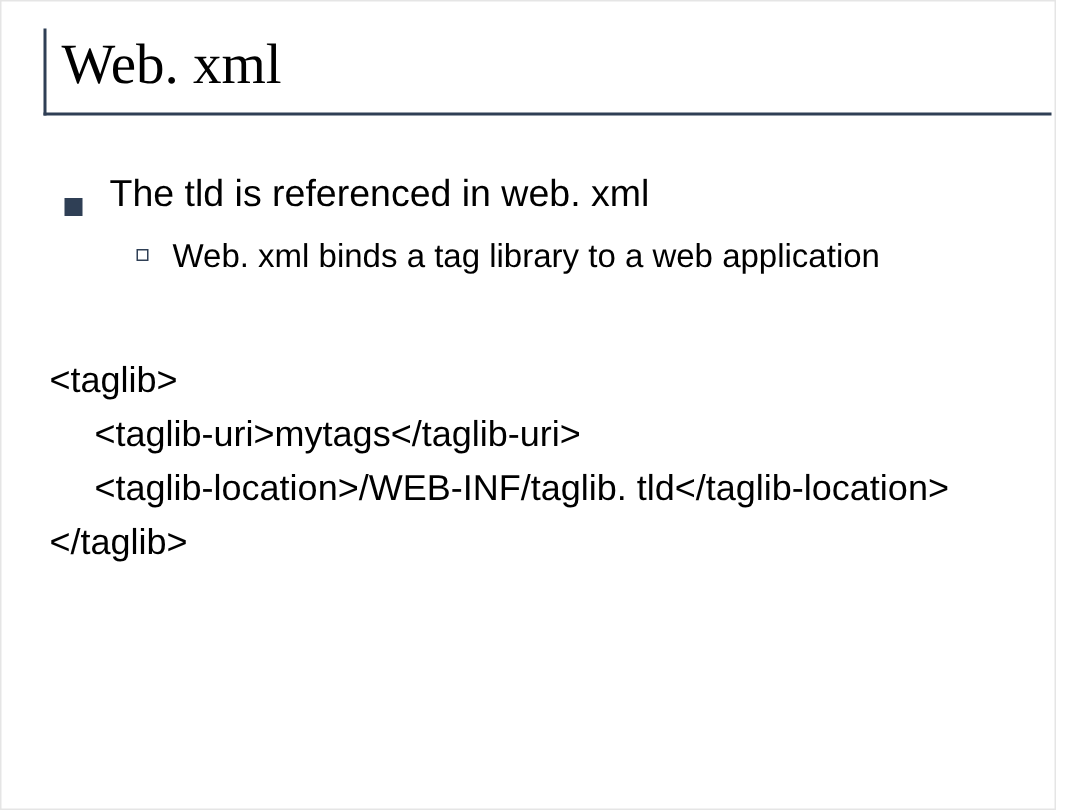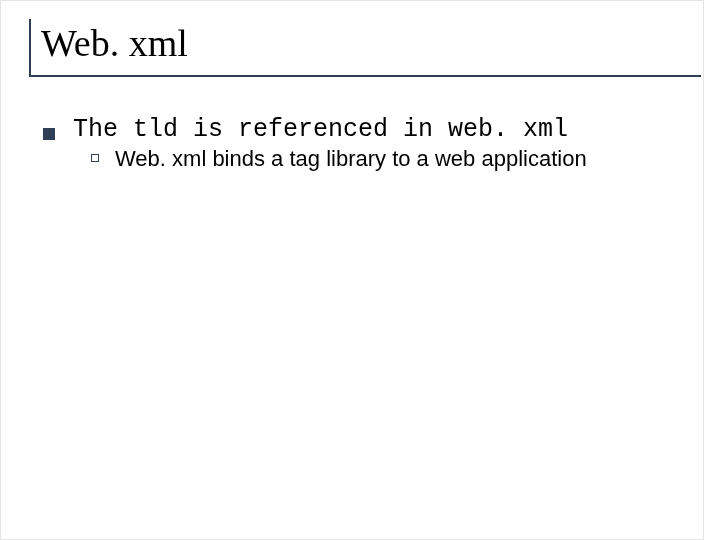--- a/index.html
+++ b/index.html
@@ -30,24 +30,23 @@
     font-size: 38px;
     line-height: 1.1;
     color: #000;
   }
   .body {
     font-size: 25px;
     line-height: 1.18;
   }
   .bullet1 {
     display: flex;
-    align-items: center;
+    align-items: flex-end;
     margin-left: 14px;
-    margin-bottom: 2px;
-    font-family: Liberation Mono, monospace;
+    margin-bottom: 14px;
   }
   .sq-lg {
     width: 12px;
     height: 12px;
     background: #2f3f55;
     margin-top: 9px;
     margin-right: 18px;
     flex: 0 0 auto;
   }
   .bullet2 {
@@ -89,16 +88,22 @@
     <div class="bullet1">
       <span class="sq-lg"></span>
       <span>The tld is referenced in web. xml</span>
     </div>
 
     <div class="bullet2">
       <span class="sq-sm"></span>
       <span>Web. xml binds a tag library to a web application</span>
     </div>
 
+    <div class="codeblock">
+      <div>&lt;taglib&gt;</div>
+      <div class="indent1">&lt;taglib-uri&gt;mytags&lt;/taglib-uri&gt;</div>
+      <div class="indent1">&lt;taglib-location&gt;/WEB-INF/taglib. tld&lt;/taglib-location&gt;</div>
+      <div>&lt;/taglib&gt;</div>
+    </div>
 
   </div>
 
 </div>
 
 </body></html>

